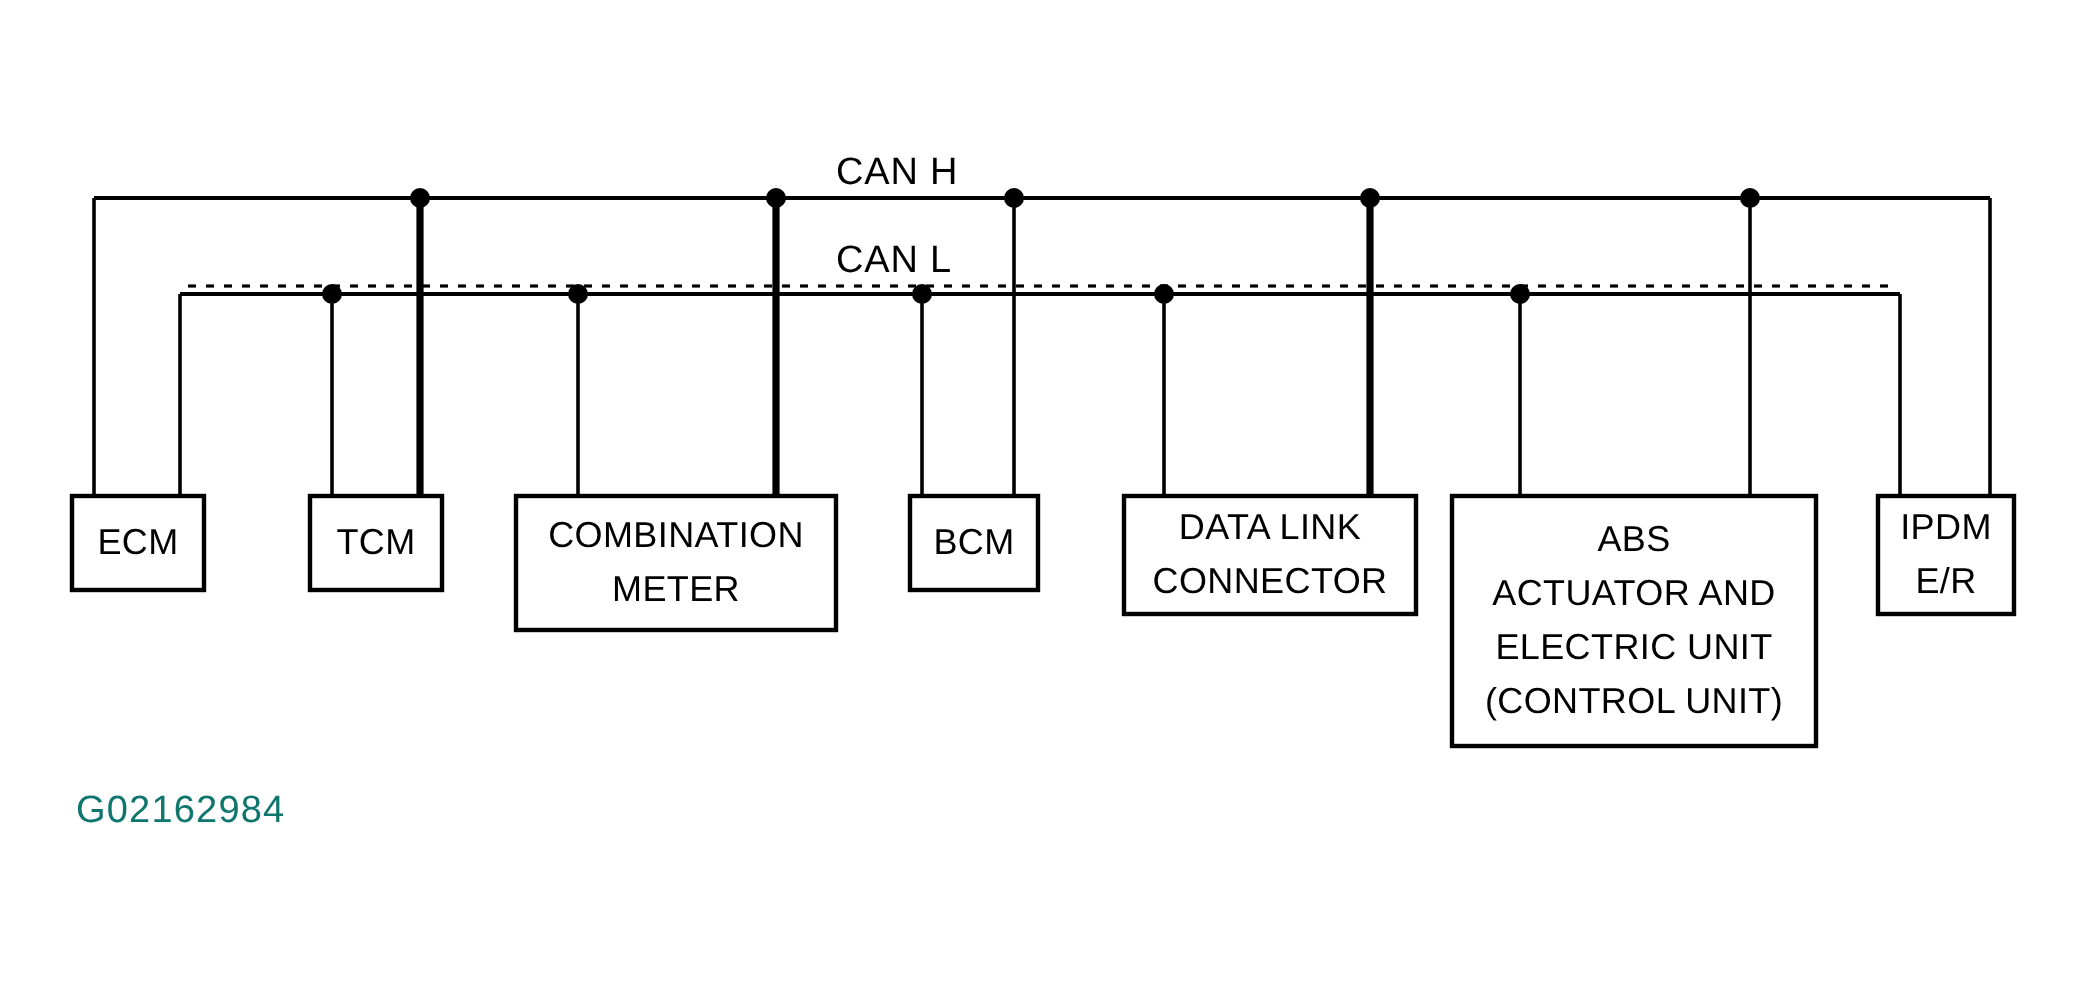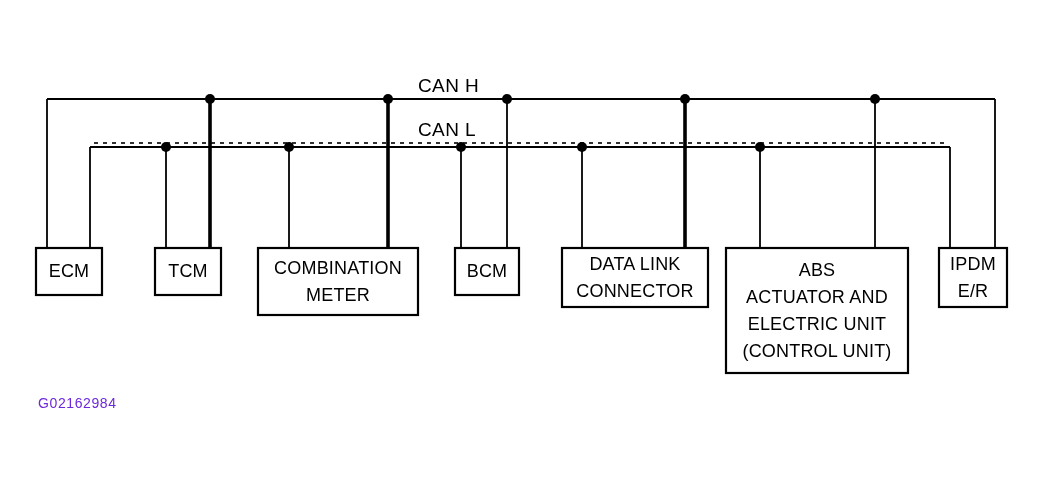--- a/index.html
+++ b/index.html
@@ -228,18 +228,18 @@
       </g>
   </svg>
 
   <div style="position:absolute;left:38px;top:395px;" class="figure-id-html">G02162984</div>
 
 </div>
 
 <style>
   .figure-id-html {
     font-family: "Liberation Sans", sans-serif;
-    font-size: 14px;
-    color: #6d28d9;
+    font-size: 19px;
+    color: #0f766e;
     letter-spacing: 0.6px;
     white-space: nowrap;
   }
 </style>
 
 </body></html>

